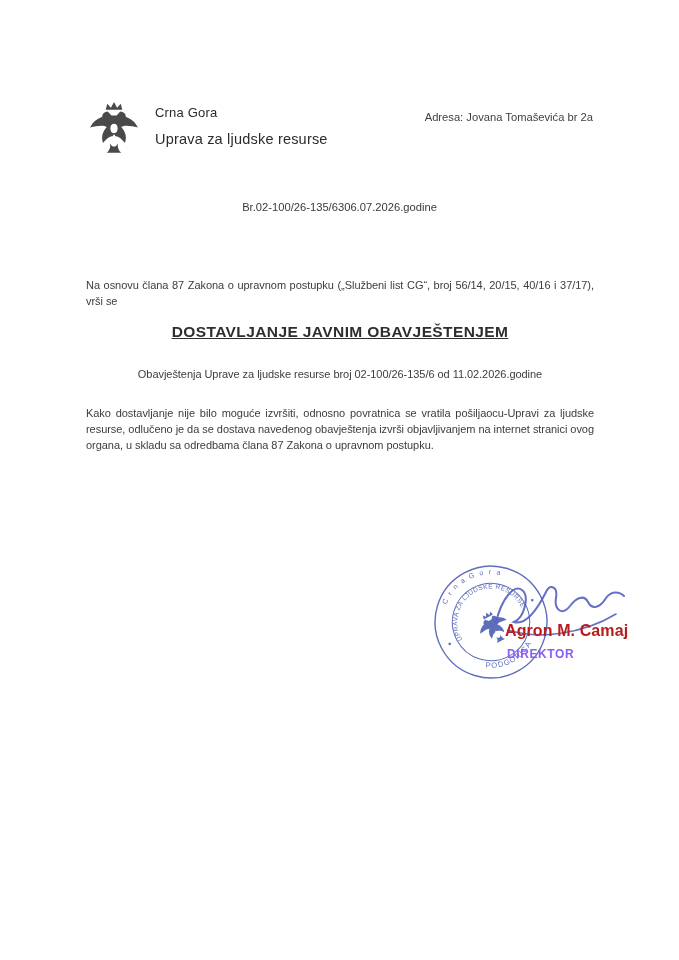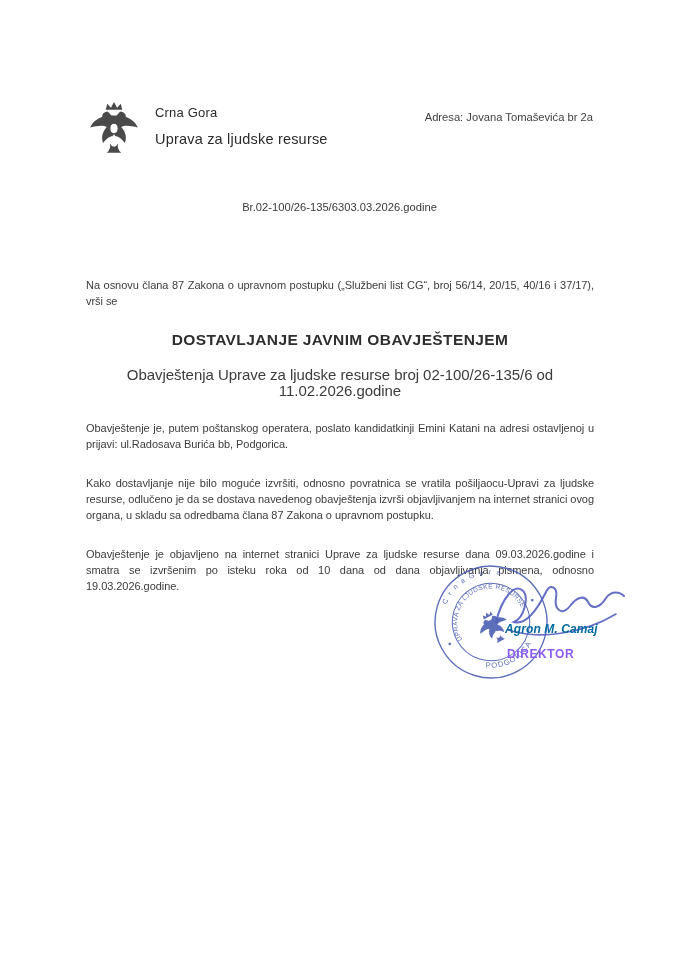--- a/index.html
+++ b/index.html
@@ -35,38 +35,39 @@
   }
 
   
   .body-text {
     position: absolute; top: 277px; left: 86px; width: 508px;
     font-size: 11px; line-height: 16px; color: #3c3c3c;
     letter-spacing: -0.05px;
   }
   .intro { text-align: justify; }
   .title {
-    margin-top: 23px; text-align: center;
+    margin-top: 15px; text-align: center;
     font-size: 15.5px; font-weight: bold; letter-spacing: .4px; color: #2e2e2e;
     font-family: "Liberation Sans", sans-serif;
+    text-decoration: underline;
   }
-  .subtitle { margin-top: 19px; text-align: center; font-size: 15px; color: #3c3c3c; }
+  .subtitle { margin-top: 26px; text-align: center; font-size: 11px; color: #3c3c3c; }
   .para { margin-top: 23px; text-align: justify; }
   .para.first { margin-top: 21px; }
 
   
   .sign-area { position: absolute; left: 0; top: 0; width: 679px; height: 960px; pointer-events: none; }
   .stamp {
     position: absolute; left: 430px; top: 561px; width: 122px; height: 122px;
     transform: rotate(-28deg); opacity: .85;
   }
   .signature { position: absolute; left: 488px; top: 570px; width: 140px; height: 72px; opacity: .9; }
   .sig-name {
     position: absolute; left: 505px; top: 622px;
-    font-size: 12px; font-weight: bold; color: #0369a1; letter-spacing: .1px; font-style: italic;
+    font-size: 16px; font-weight: bold; color: #b91c1c; letter-spacing: .1px;
   }
   .sig-title {
     position: absolute; left: 507px; top: 647px;
     font-size: 12px; font-weight: bold; color: #8b5cf6; letter-spacing: .6px;
   }
 </style>
 </head>
 <body>
 
 <div class="page">
@@ -89,30 +90,28 @@
       <div class="institution">Uprava za ljudske resurse</div>
     </div>
   </div>
 
   <div class="contact">
     <div>Adresa: Jovana Tomaševića br 2a</div>
   </div>
 
   <div class="ref-row">
     <span>Br.02-100/26-135/63</span>
-    <span>03.03.2026.godine</span>
+    <span>06.07.2026.godine</span>
   </div>
 
   <div class="body-text">
     <p class="intro">Na osnovu člana 87 Zakona o upravnom postupku („Službeni list CG“, broj 56/14, 20/15, 40/16 i 37/17), vrši se</p>
     <div class="title">DOSTAVLJANJE JAVNIM OBAVJEŠTENJEM</div>
     <p class="subtitle">Obavještenja Uprave za ljudske resurse broj 02-100/26-135/6  od 11.02.2026.godine</p>
-    <p class="para first">Obavještenje je, putem poštanskog operatera, poslato kandidatkinji Emini Katani na adresi ostavljenoj u prijavi: ul.Radosava Burića  bb, Podgorica.</p>
     <p class="para">Kako dostavljanje nije bilo moguće izvršiti, odnosno povratnica se vratila pošiljaocu-Upravi za ljudske resurse, odlučeno je da se dostava navedenog  obavještenja izvrši objavljivanjem na internet stranici ovog organa, u skladu sa odredbama člana 87 Zakona o upravnom postupku.</p>
-    <p class="para">Obavještenje  je objavljeno na internet stranici Uprave za ljudske resurse  dana 09.03.2026.godine i smatra se izvršenim po isteku roka od 10 dana od dana objavljivanja pismena,  odnosno 19.03.2026.godine.</p>
   </div>
 
   <div class="sign-area">
 
     <svg class="stamp" viewBox="0 0 120 120" aria-hidden="true">
       <defs>
         <path id="arcOuterTop" d="M 13,60 A 47,47 0 0 1 107,60"></path>
         <path id="arcOuterBottom" d="M 15,60 A 45,45 0 0 0 105,60"></path>
         <path id="arcInnerTop" d="M 27,60 A 33,33 0 0 1 93,60"></path>
       </defs>

